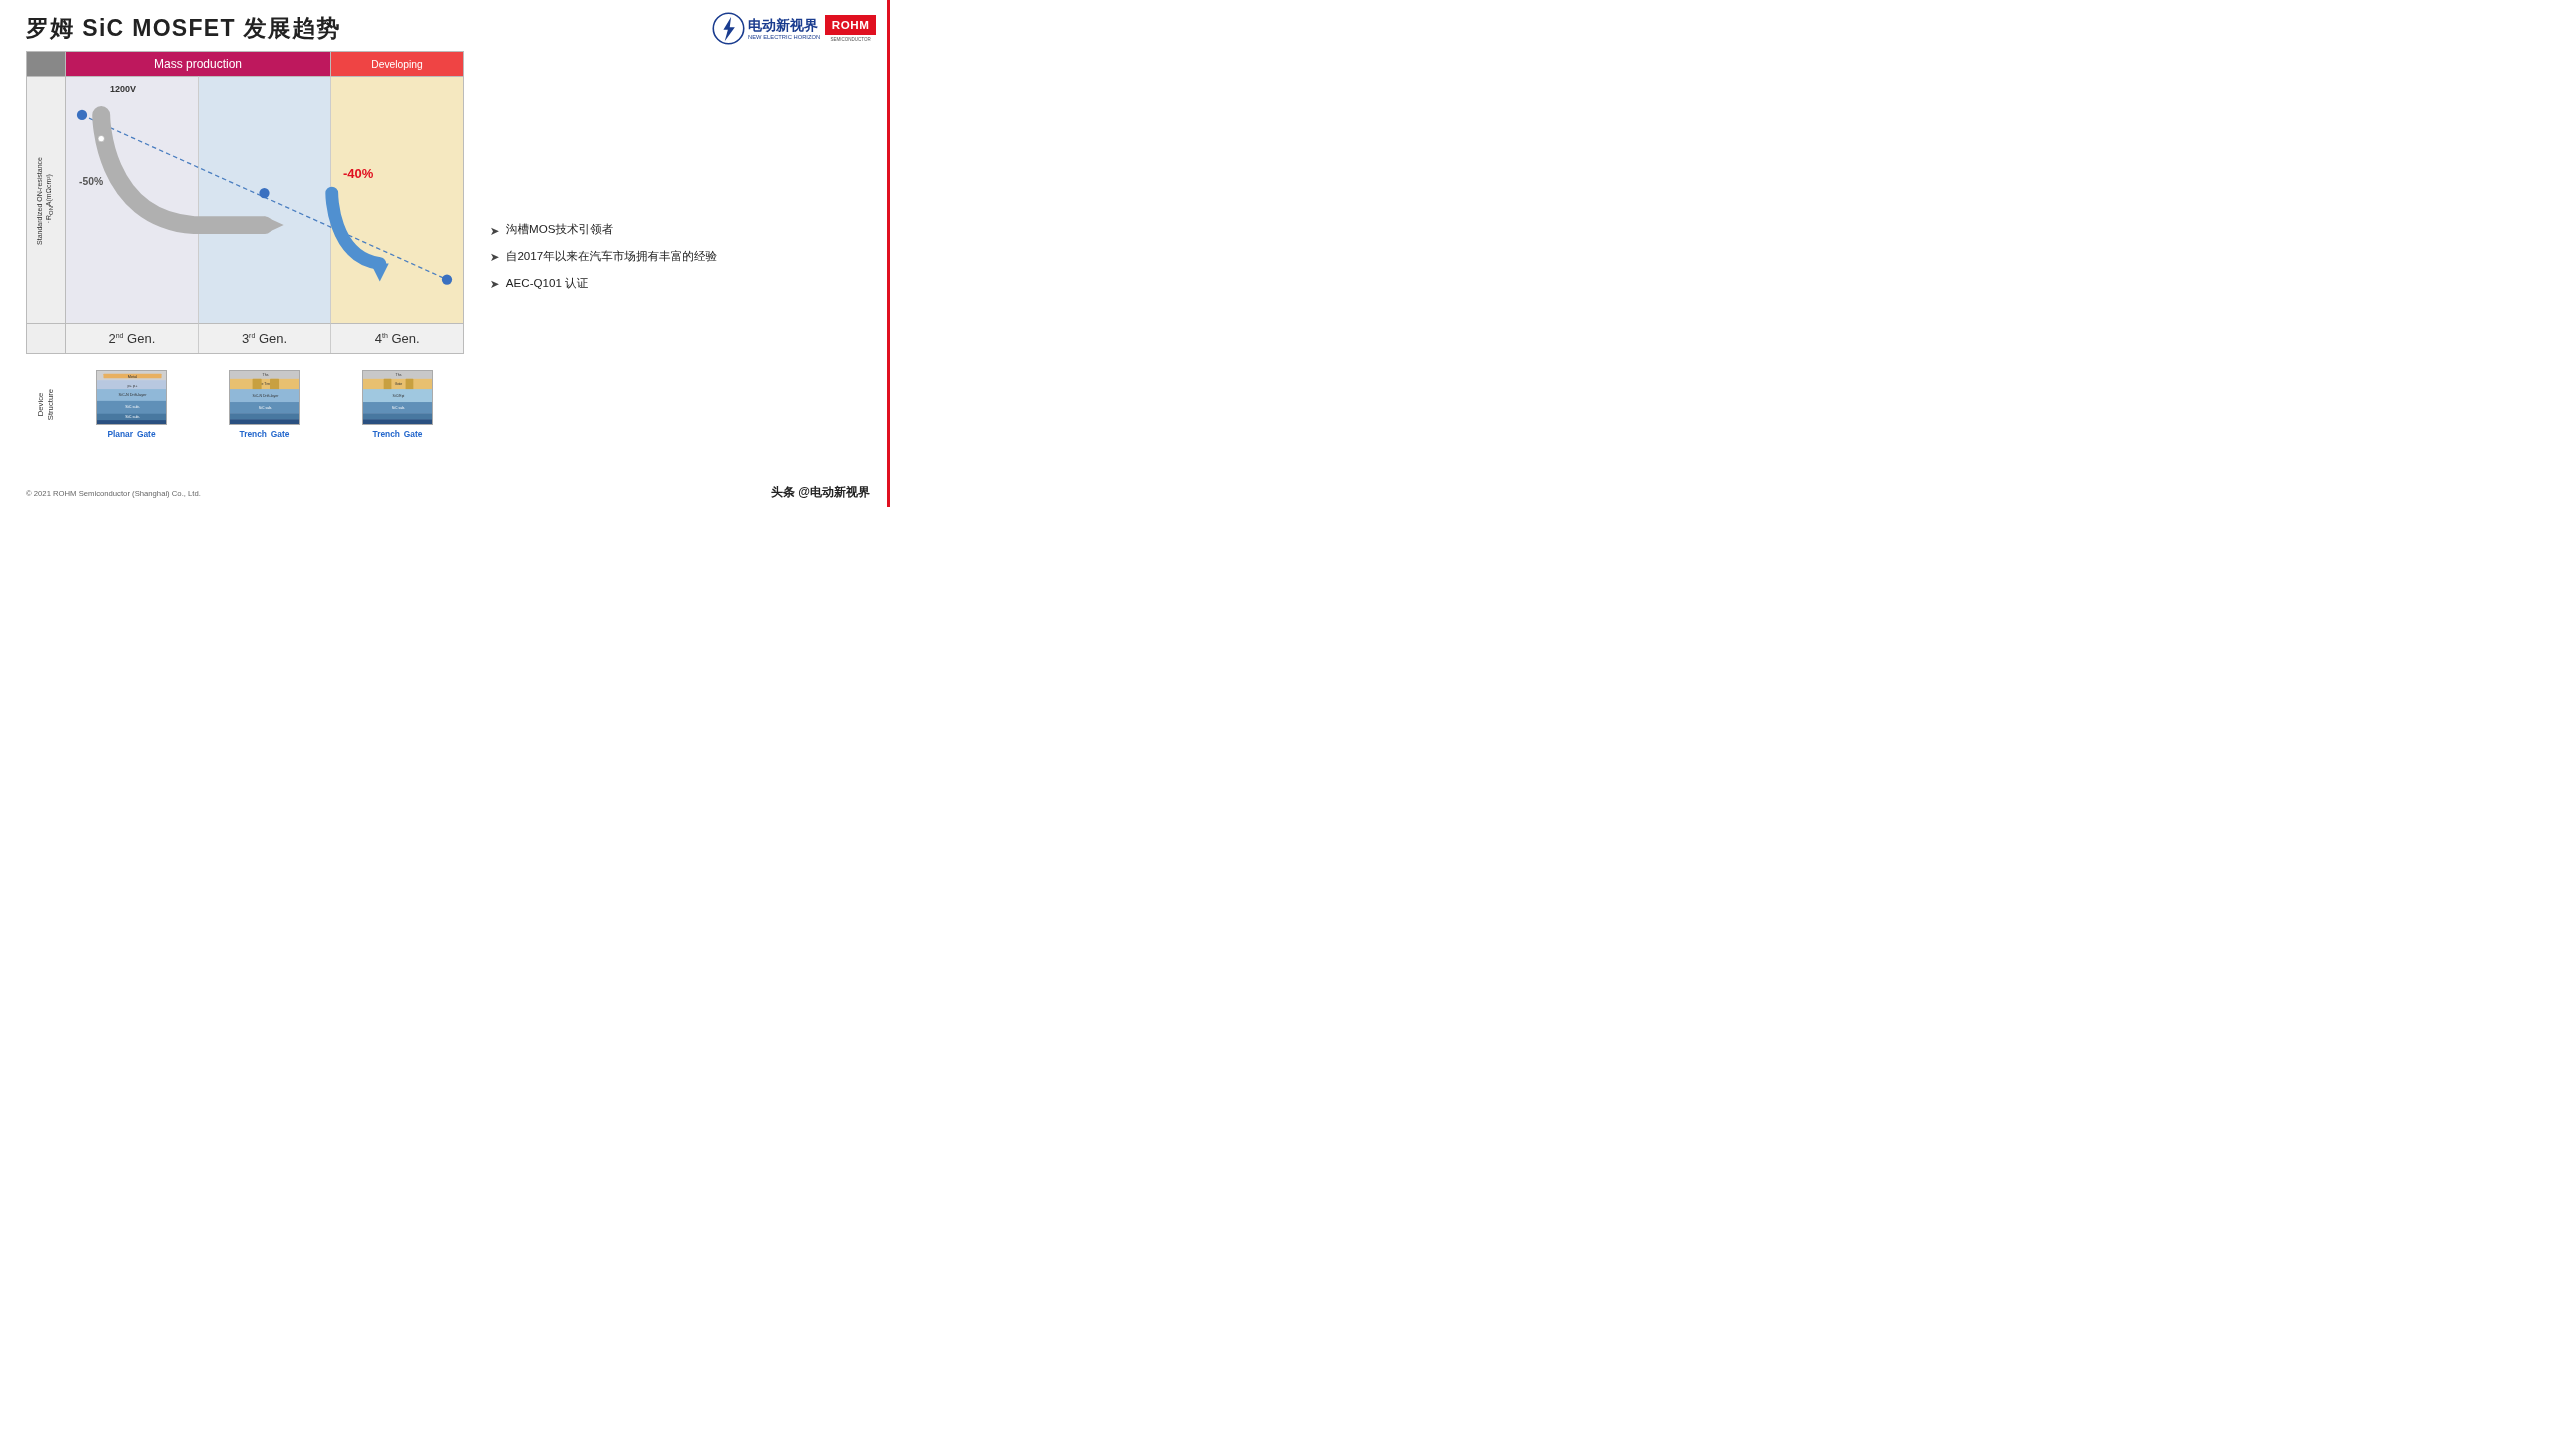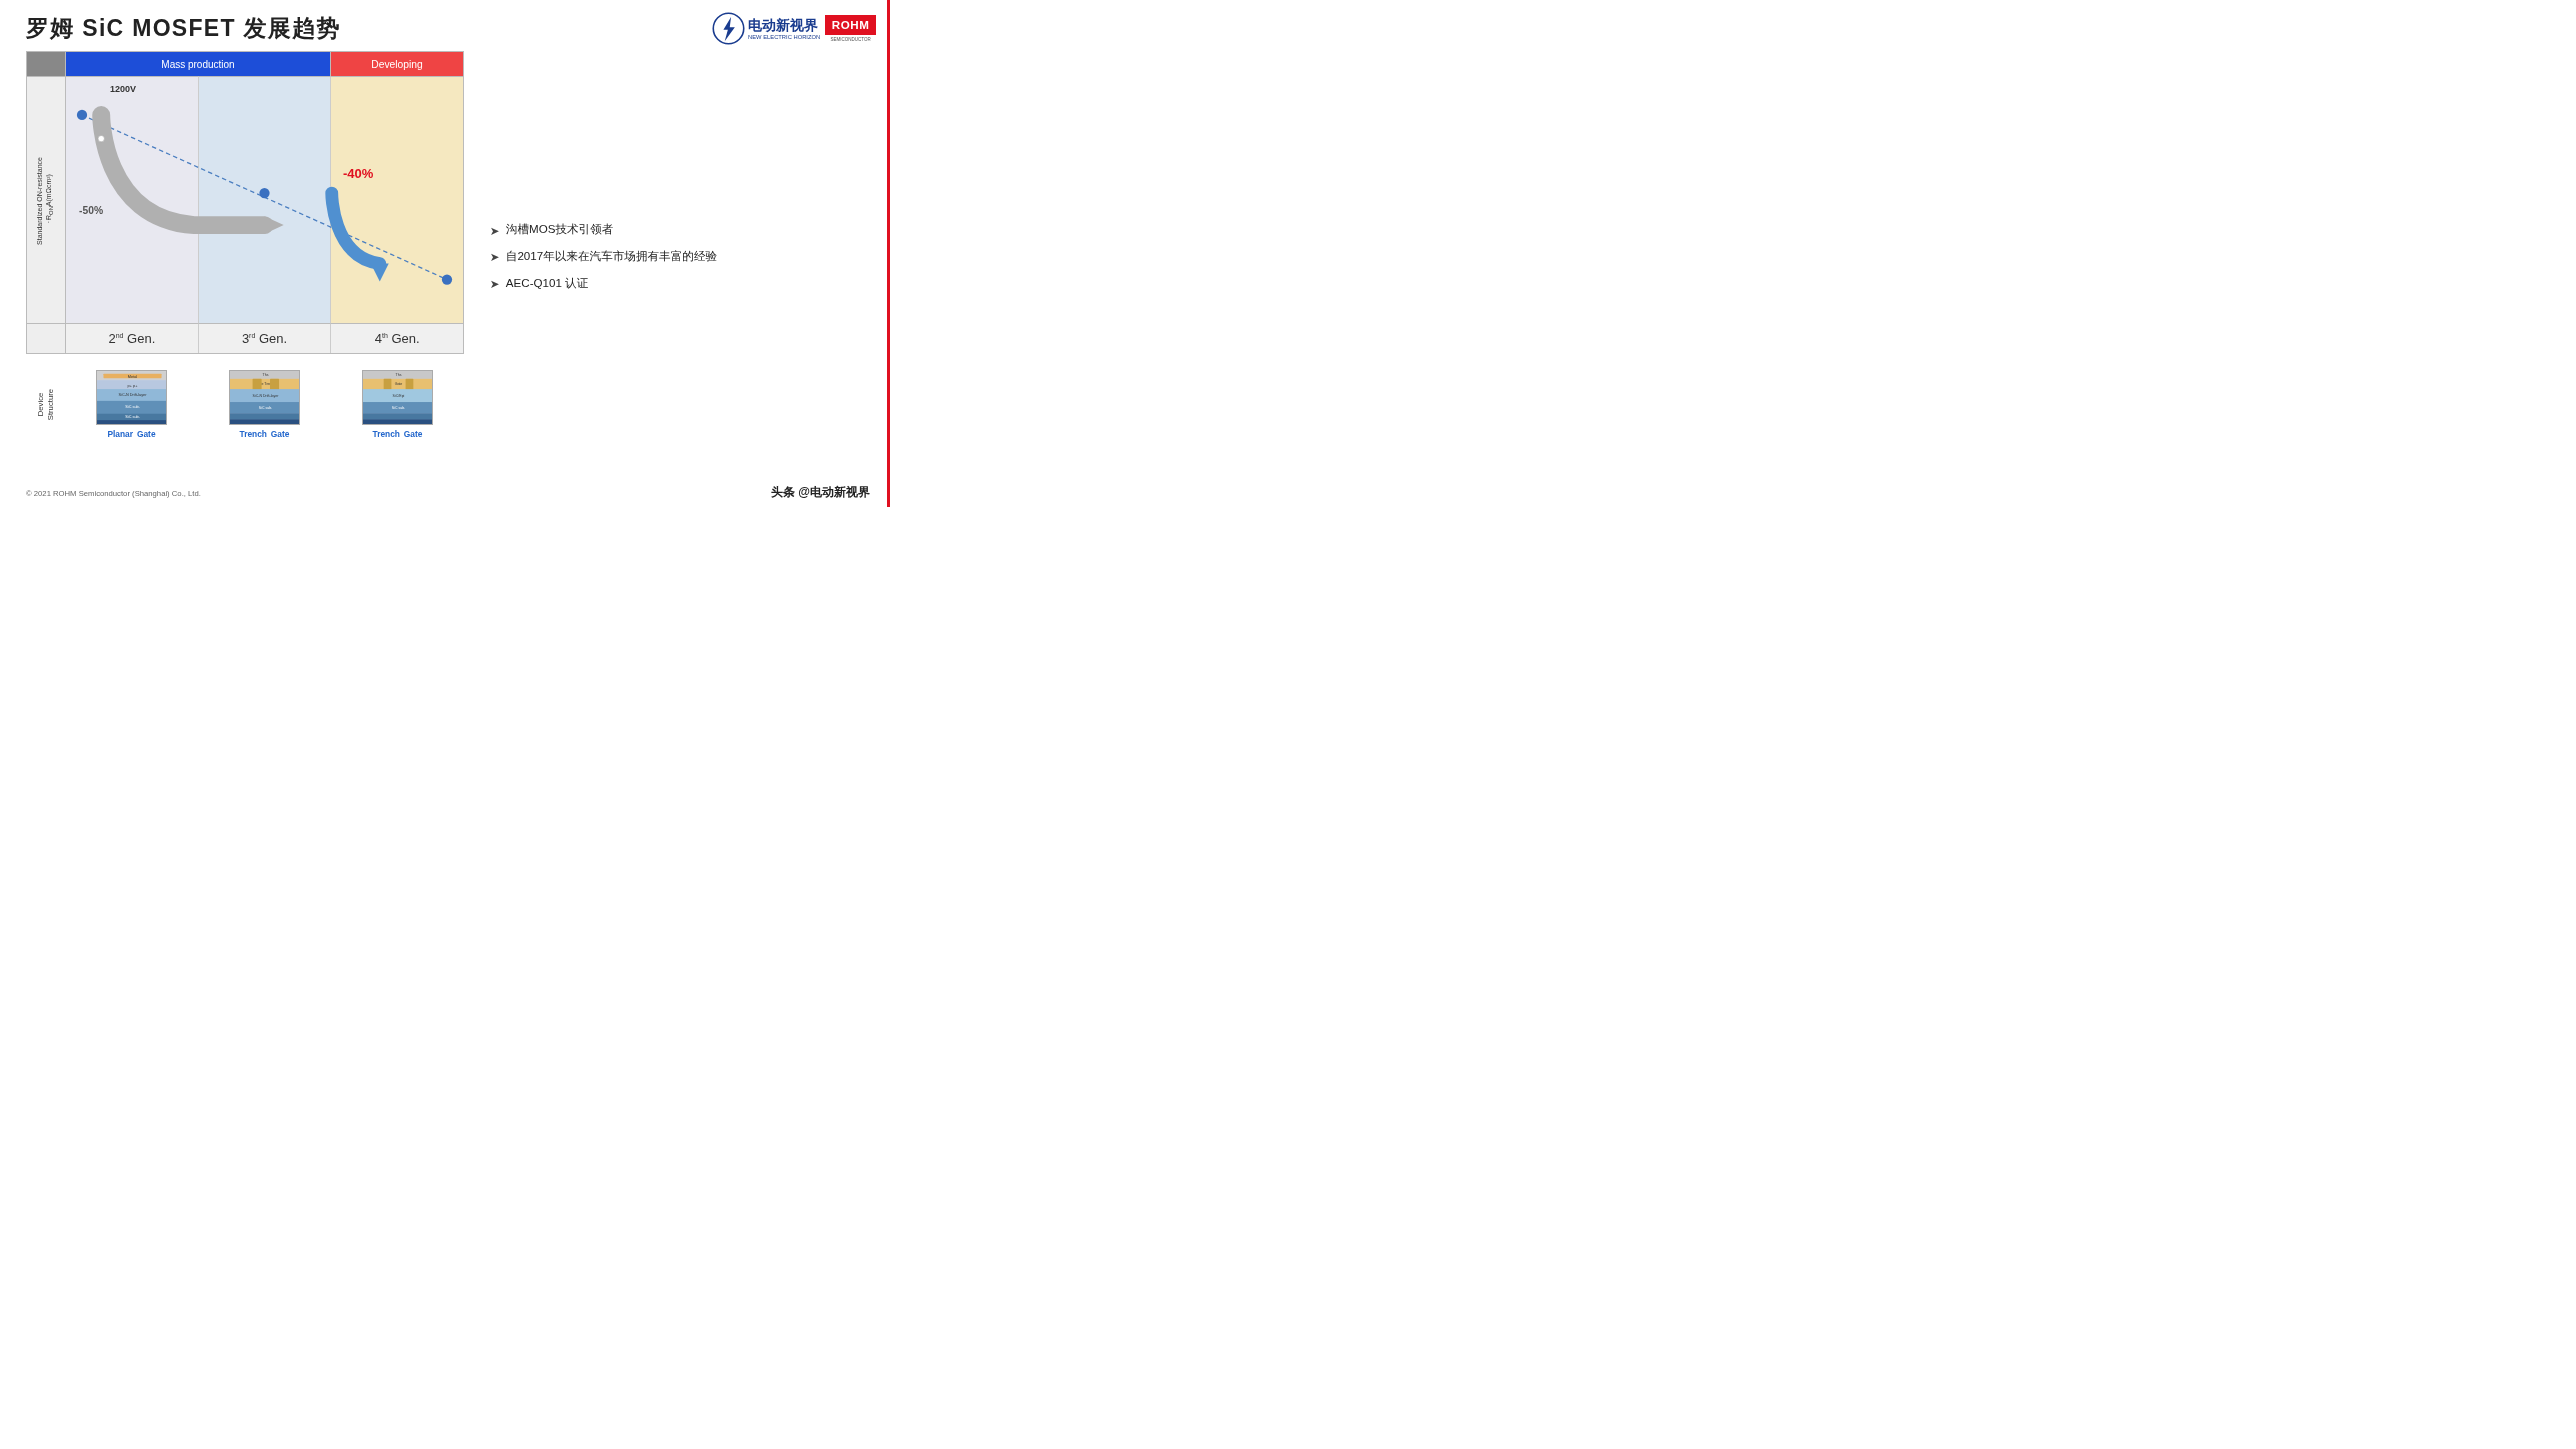--- a/index.html
+++ b/index.html
@@ -101,26 +101,26 @@
       display: flex;
       height: 24.5px;
     }
     .chart-header-empty {
       width: 39px;
       background: #888;
       border-right: 0.6px solid #bbb;
     }
     .chart-header-mass {
       flex: 2;
-      background: #1d4ed8;
+      background: #be185d;
       color: white;
       display: flex;
       align-items: center;
       justify-content: center;
-      font-size: 10px;
+      font-size: 12px;
       border-right: 0.6px solid #bbb;
     }
     .chart-header-developing {
       flex: 1;
       background: #ef4444;
       color: white;
       display: flex;
       align-items: center;
       justify-content: center;
       font-size: 10.3px;
@@ -275,21 +275,20 @@
       color: #333;
       font-weight: bold;
     }
     .annotation-50pct {
       position: absolute;
       top: 100px;
       left: 13px;
       font-size: 10.3px;
       color: #555;
       font-weight: bold;
-      margin-top: 29px;
     }
     .annotation-40pct {
       position: absolute;
       top: 90px;
       left: 277px;
       font-size: 13px;
       color: #e01020;
       font-weight: bold;
     }
 

